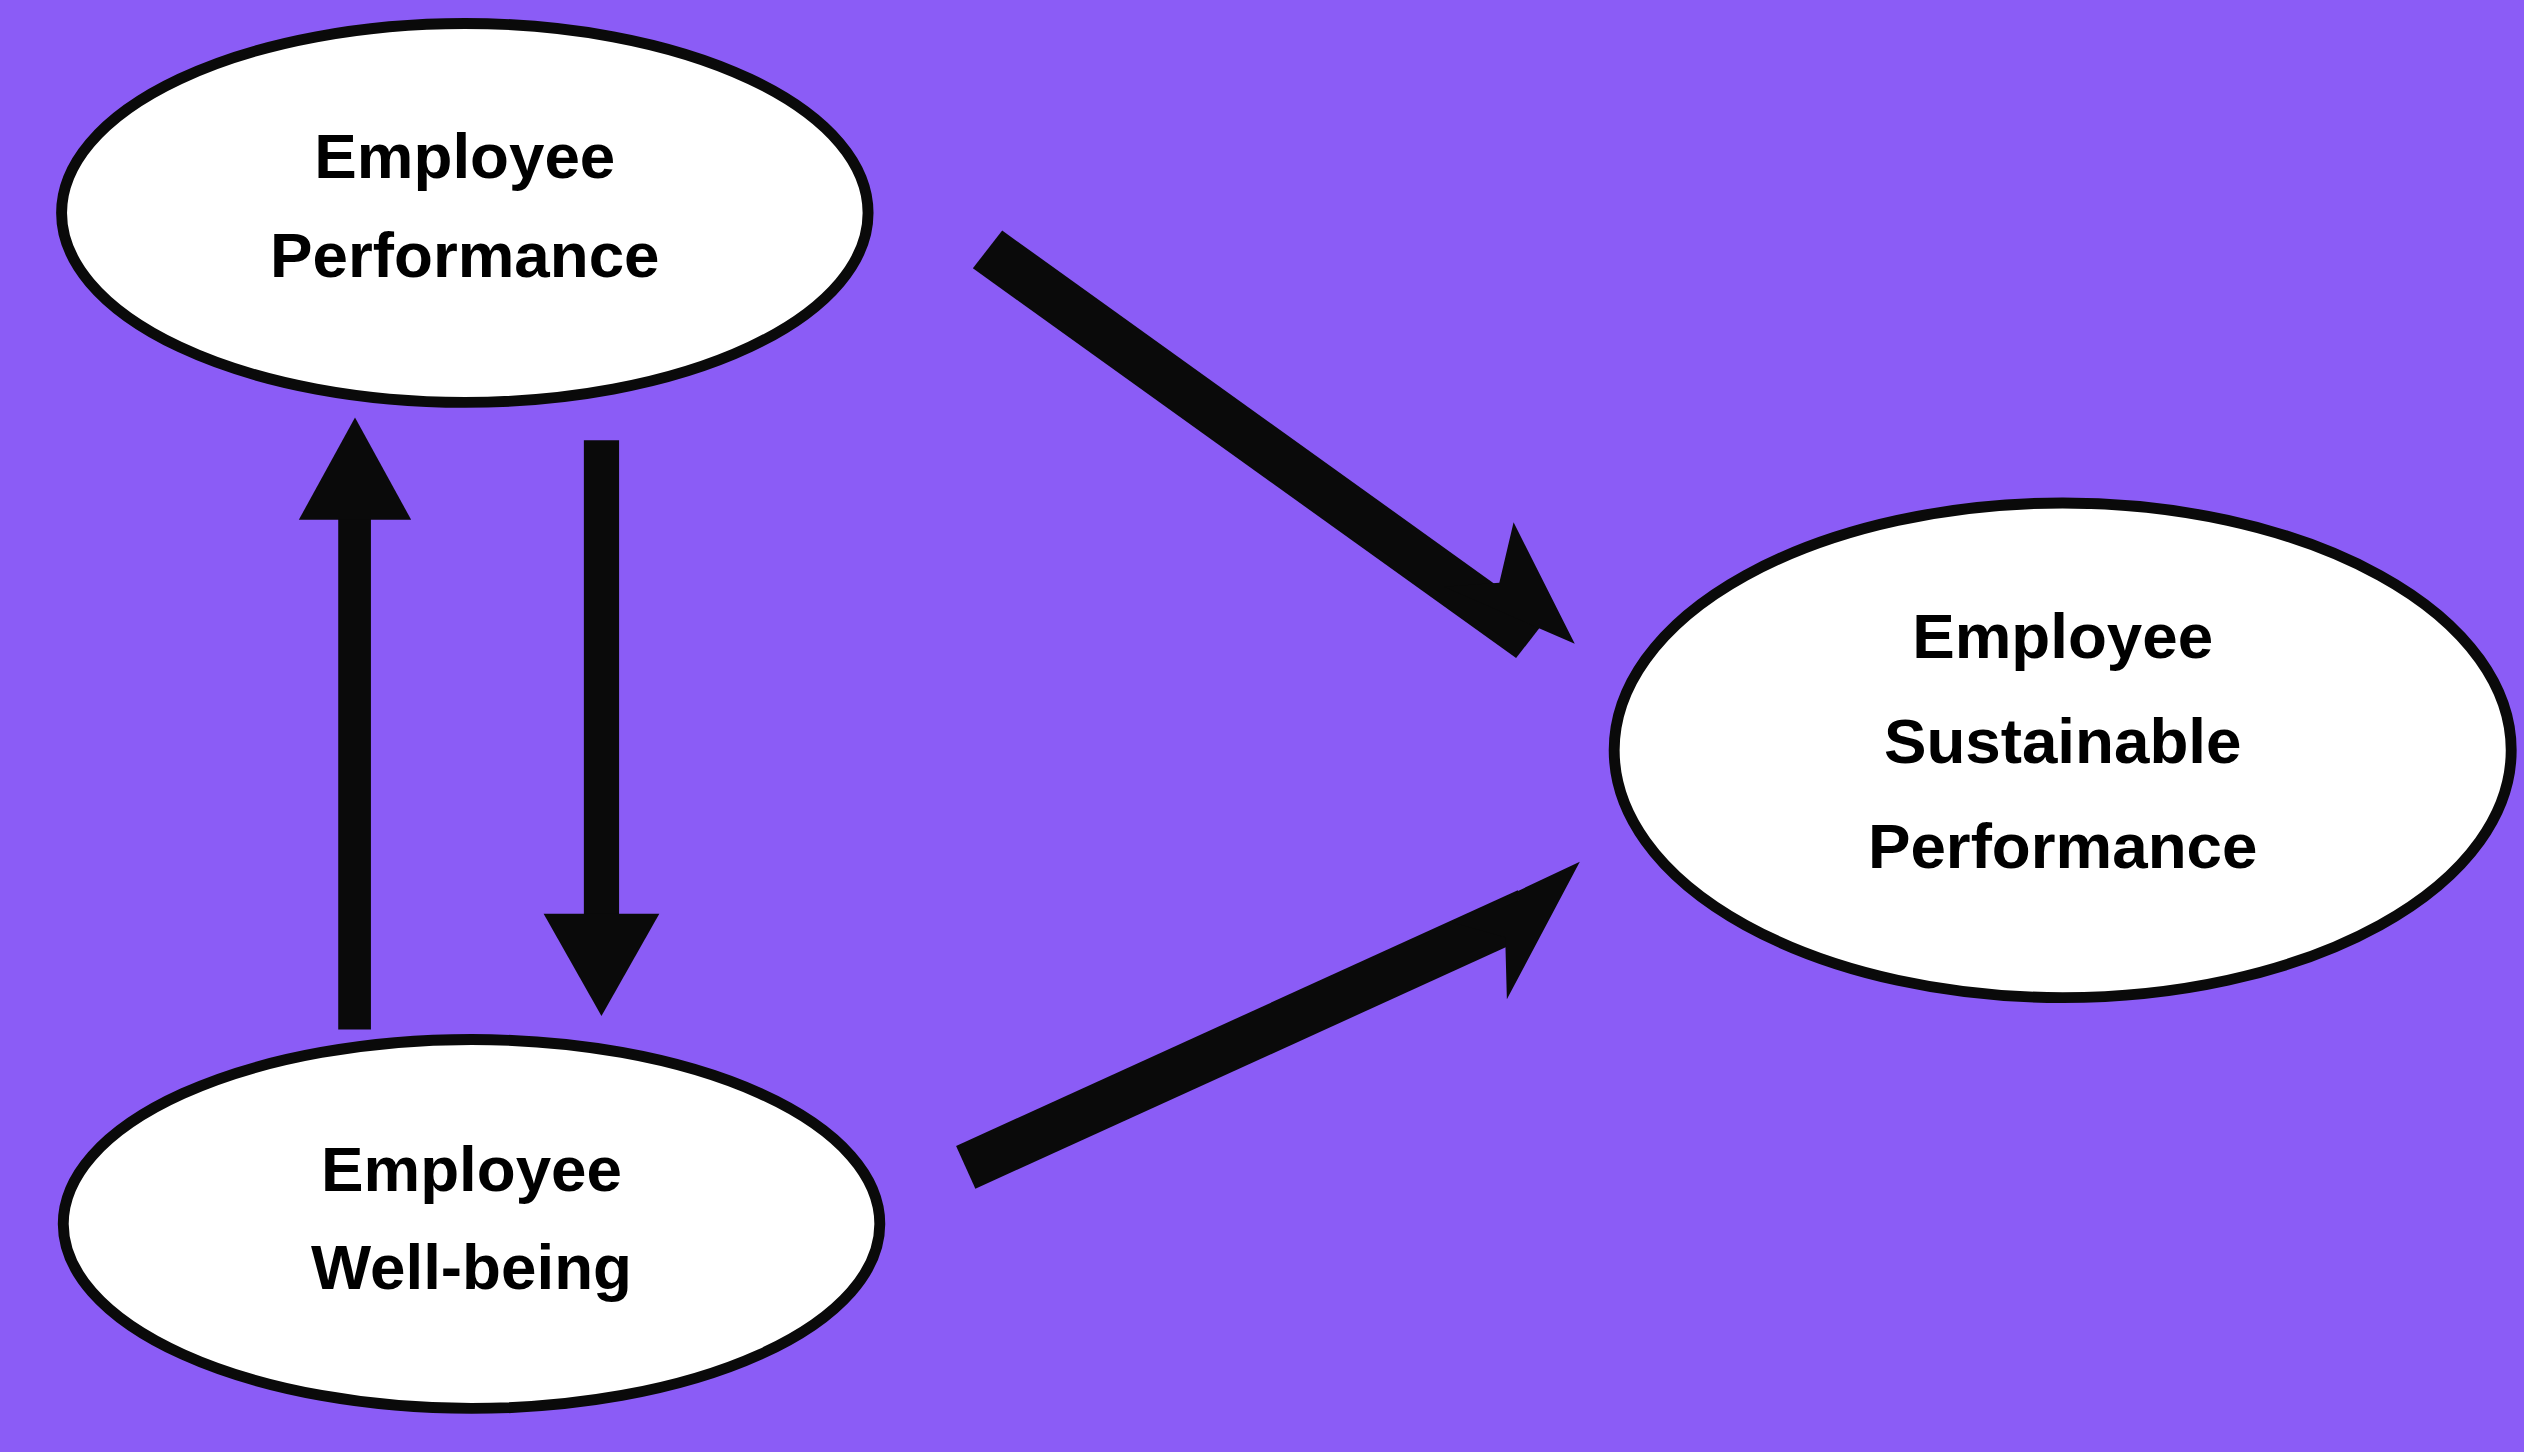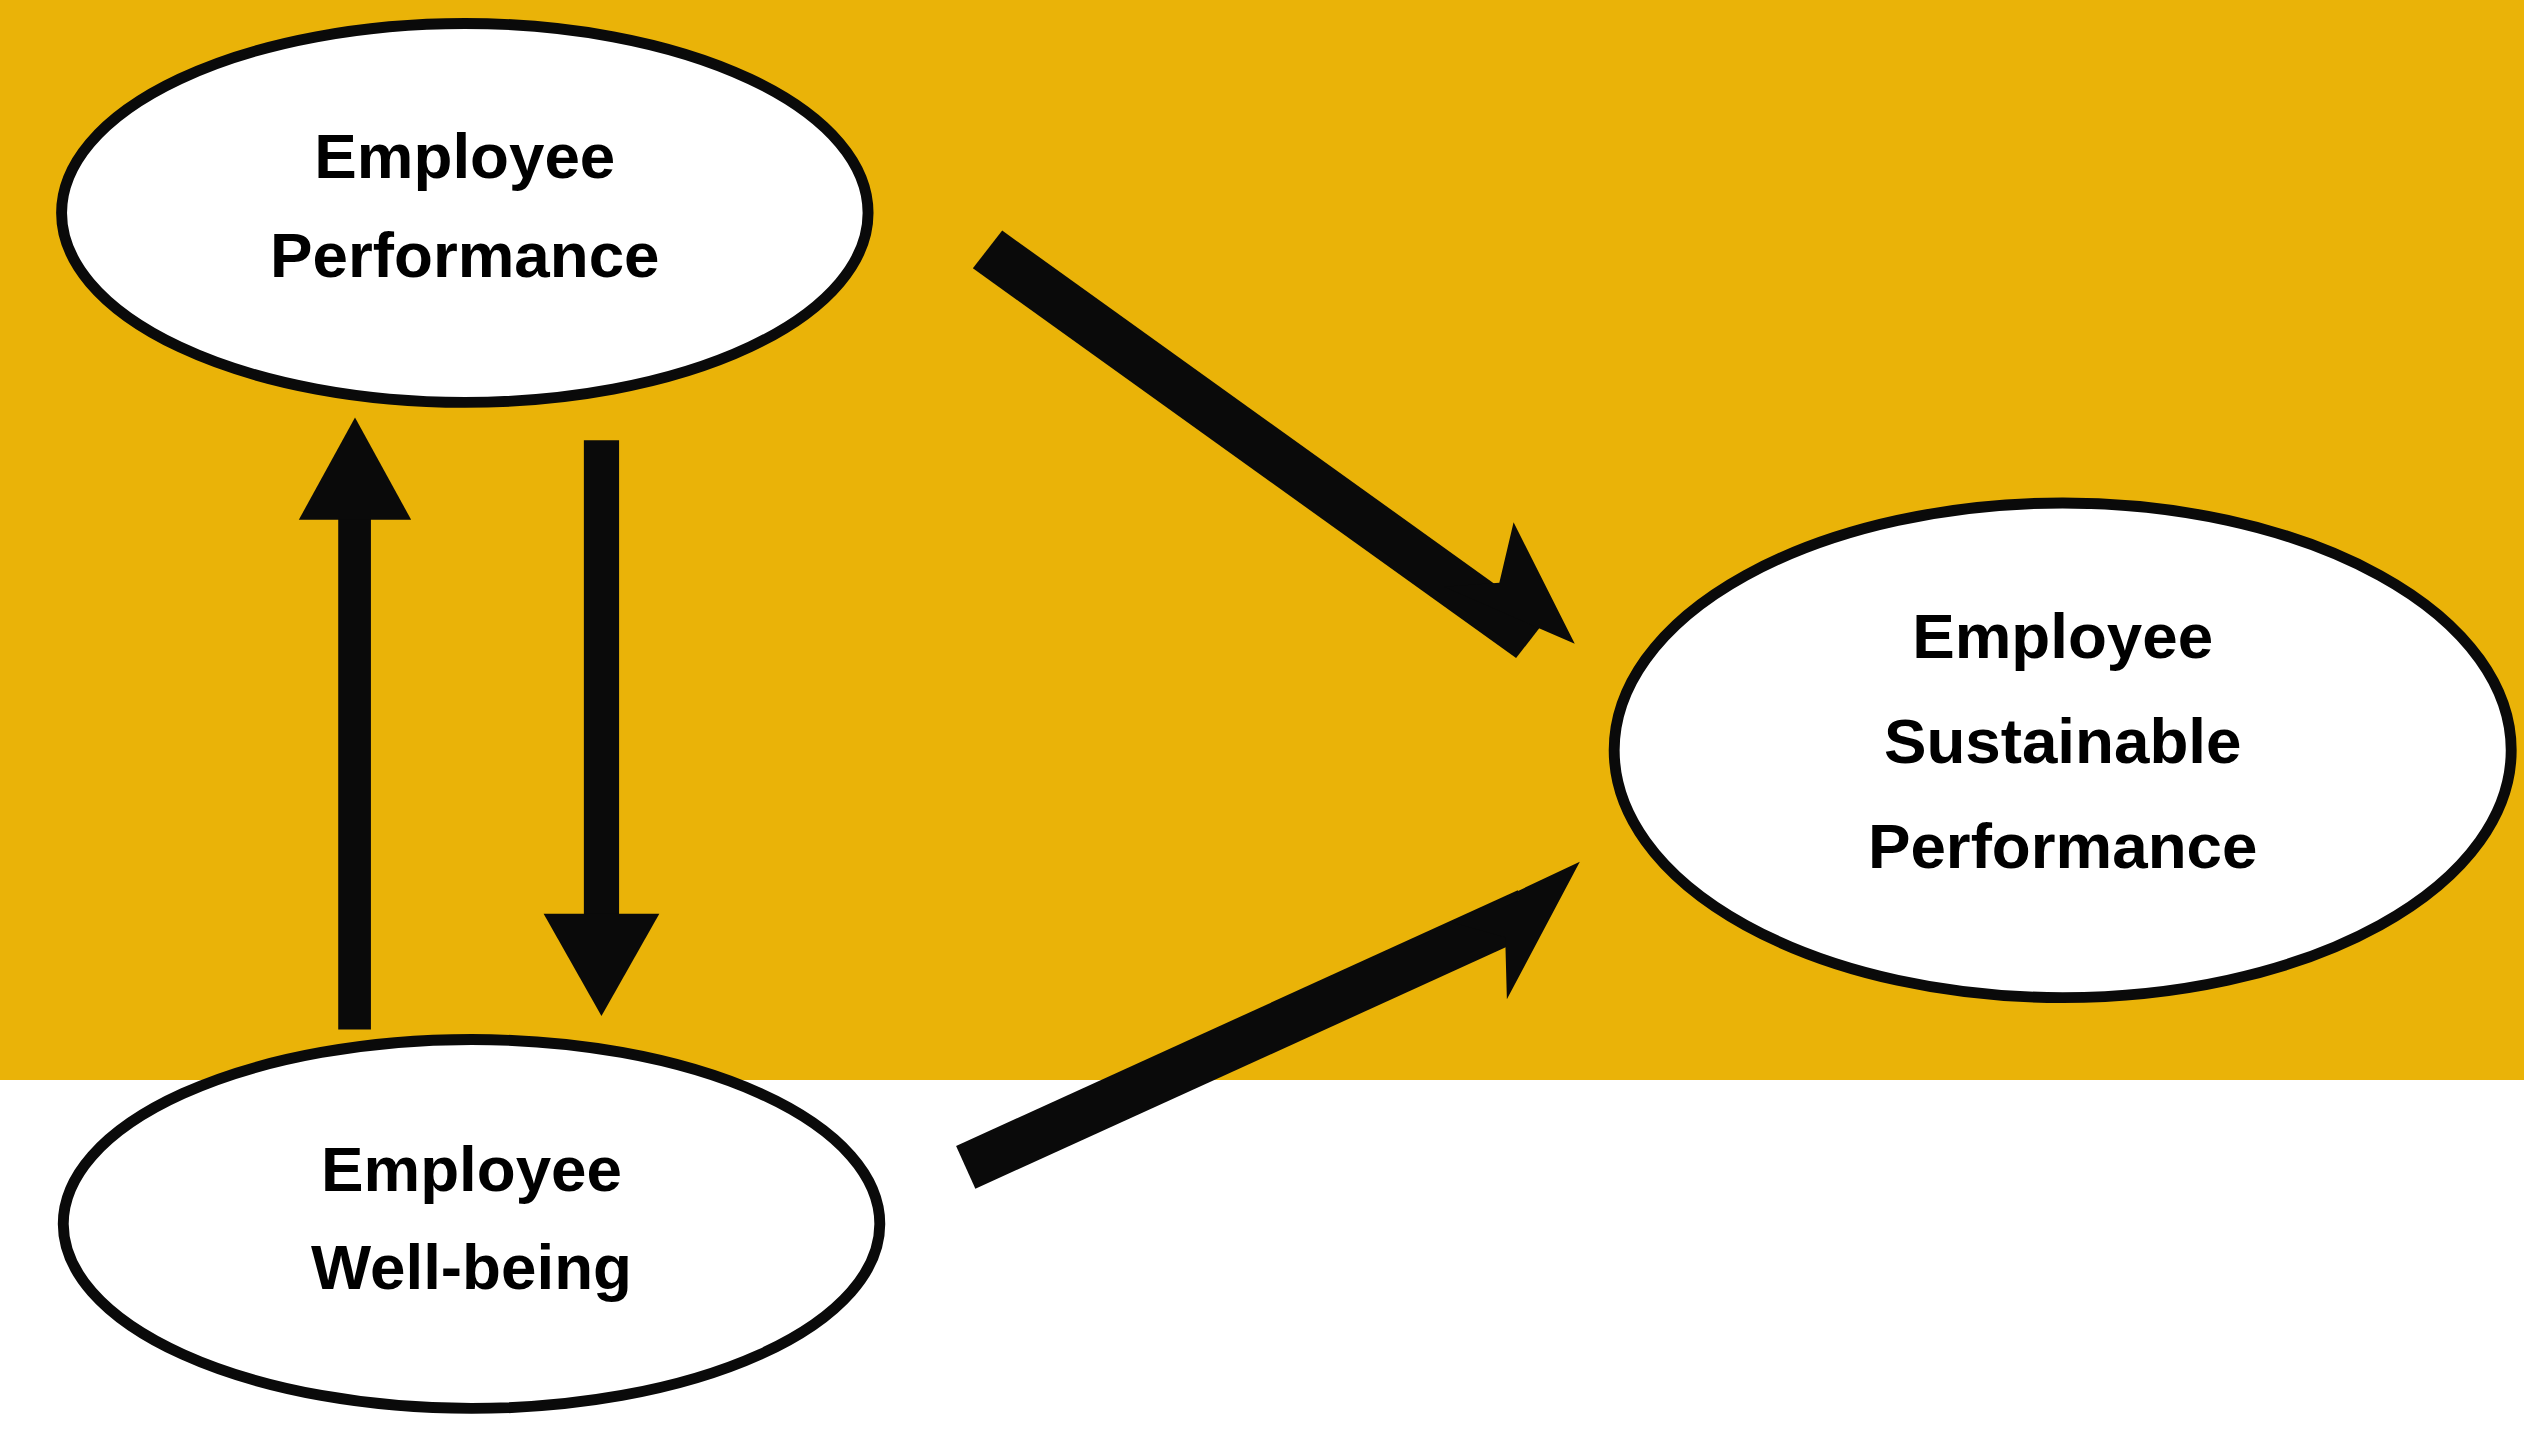--- a/index.html
+++ b/index.html
@@ -9,22 +9,22 @@
   }
   body {
     width: 2525px;
     height: 1452px;
     overflow: hidden;
     font-family: "Liberation Sans", sans-serif;
   }
   #diagram-root {
     position: relative;
     width: 2525px;
-    height: 1080px;
-    background: #eab308;
+    height: 1452px;
+    background: #8b5cf6;
     text-align: right;
   }
   #diagram-svg {
     position: absolute;
     top: 0;
     left: 0;
     width: 2525px;
     height: 1452px;
     display: block;
   }

